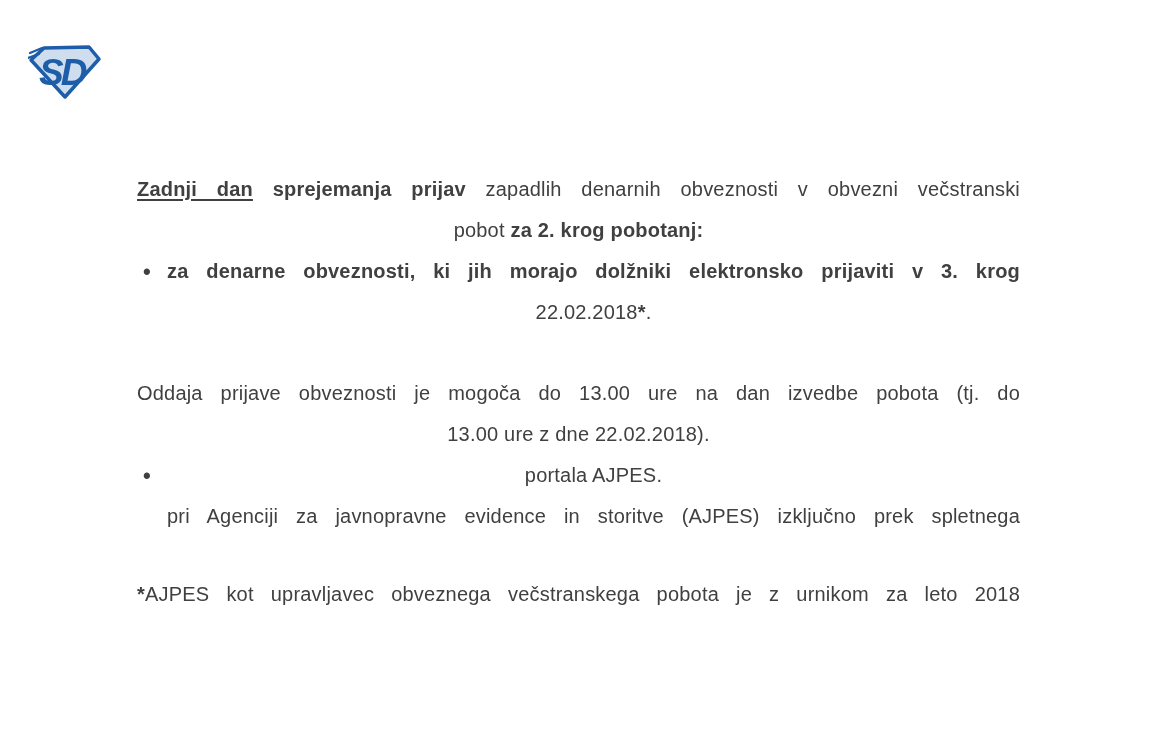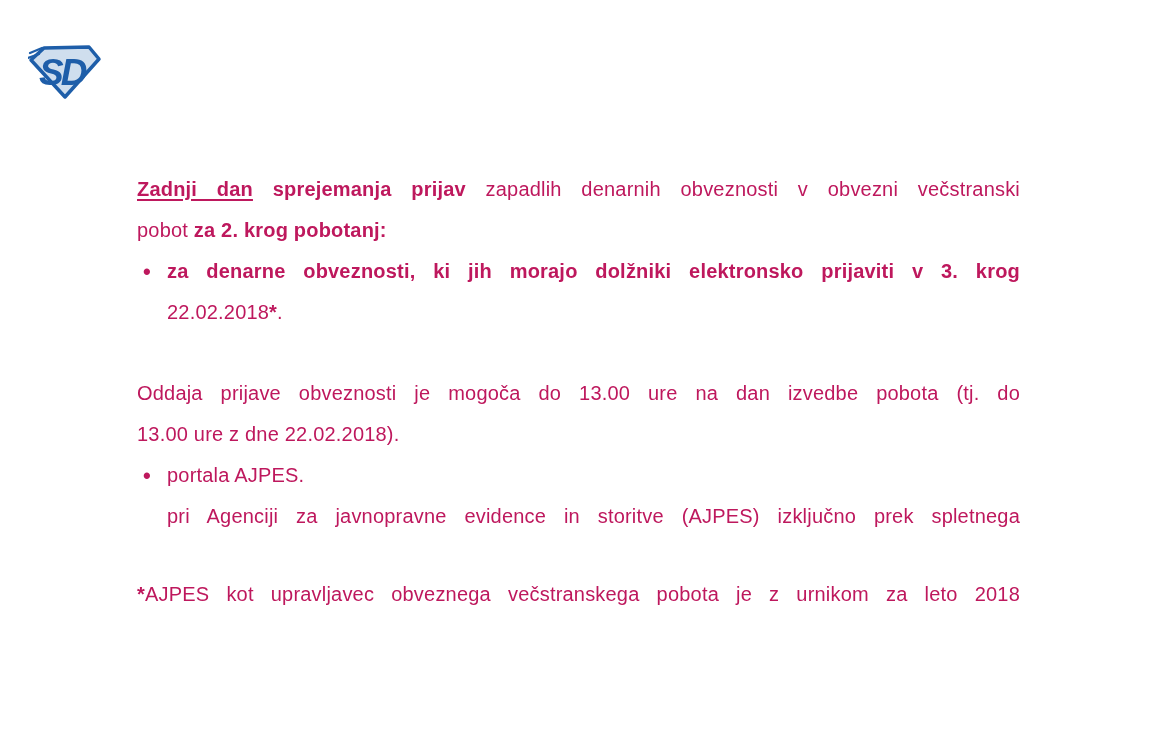--- a/index.html
+++ b/index.html
@@ -7,21 +7,21 @@
     padding: 0;
     background: #ffffff;
   }
   .page {
     position: relative;
     width: 1157px;
     height: 743px;
     background: #ffffff;
     overflow: hidden;
     font-family: "Liberation Sans", "DejaVu Sans", sans-serif;
-    color: #be185d;
+    color: #404040;
   }
   .logo {
     position: absolute;
     left: 28px;
     top: 43px;
     width: 74px;
     height: 57px;
   }
   .content {
     position: absolute;
@@ -32,21 +32,21 @@
   .line {
     font-size: 20px;
     line-height: 41px;
     letter-spacing: 0.2px;
   }
   .full {
     text-align: justify;
     text-align-last: justify;
   }
   .last {
-    text-align: left;
+    text-align: center;
   }
   .b { font-weight: bold; margin-top: 16px; }
   .bu {
     font-weight: bold;
     text-decoration: underline;
     text-decoration-thickness: 2px;
     text-underline-offset: 3px;
   }
   .bullet-block {
     position: relative;

